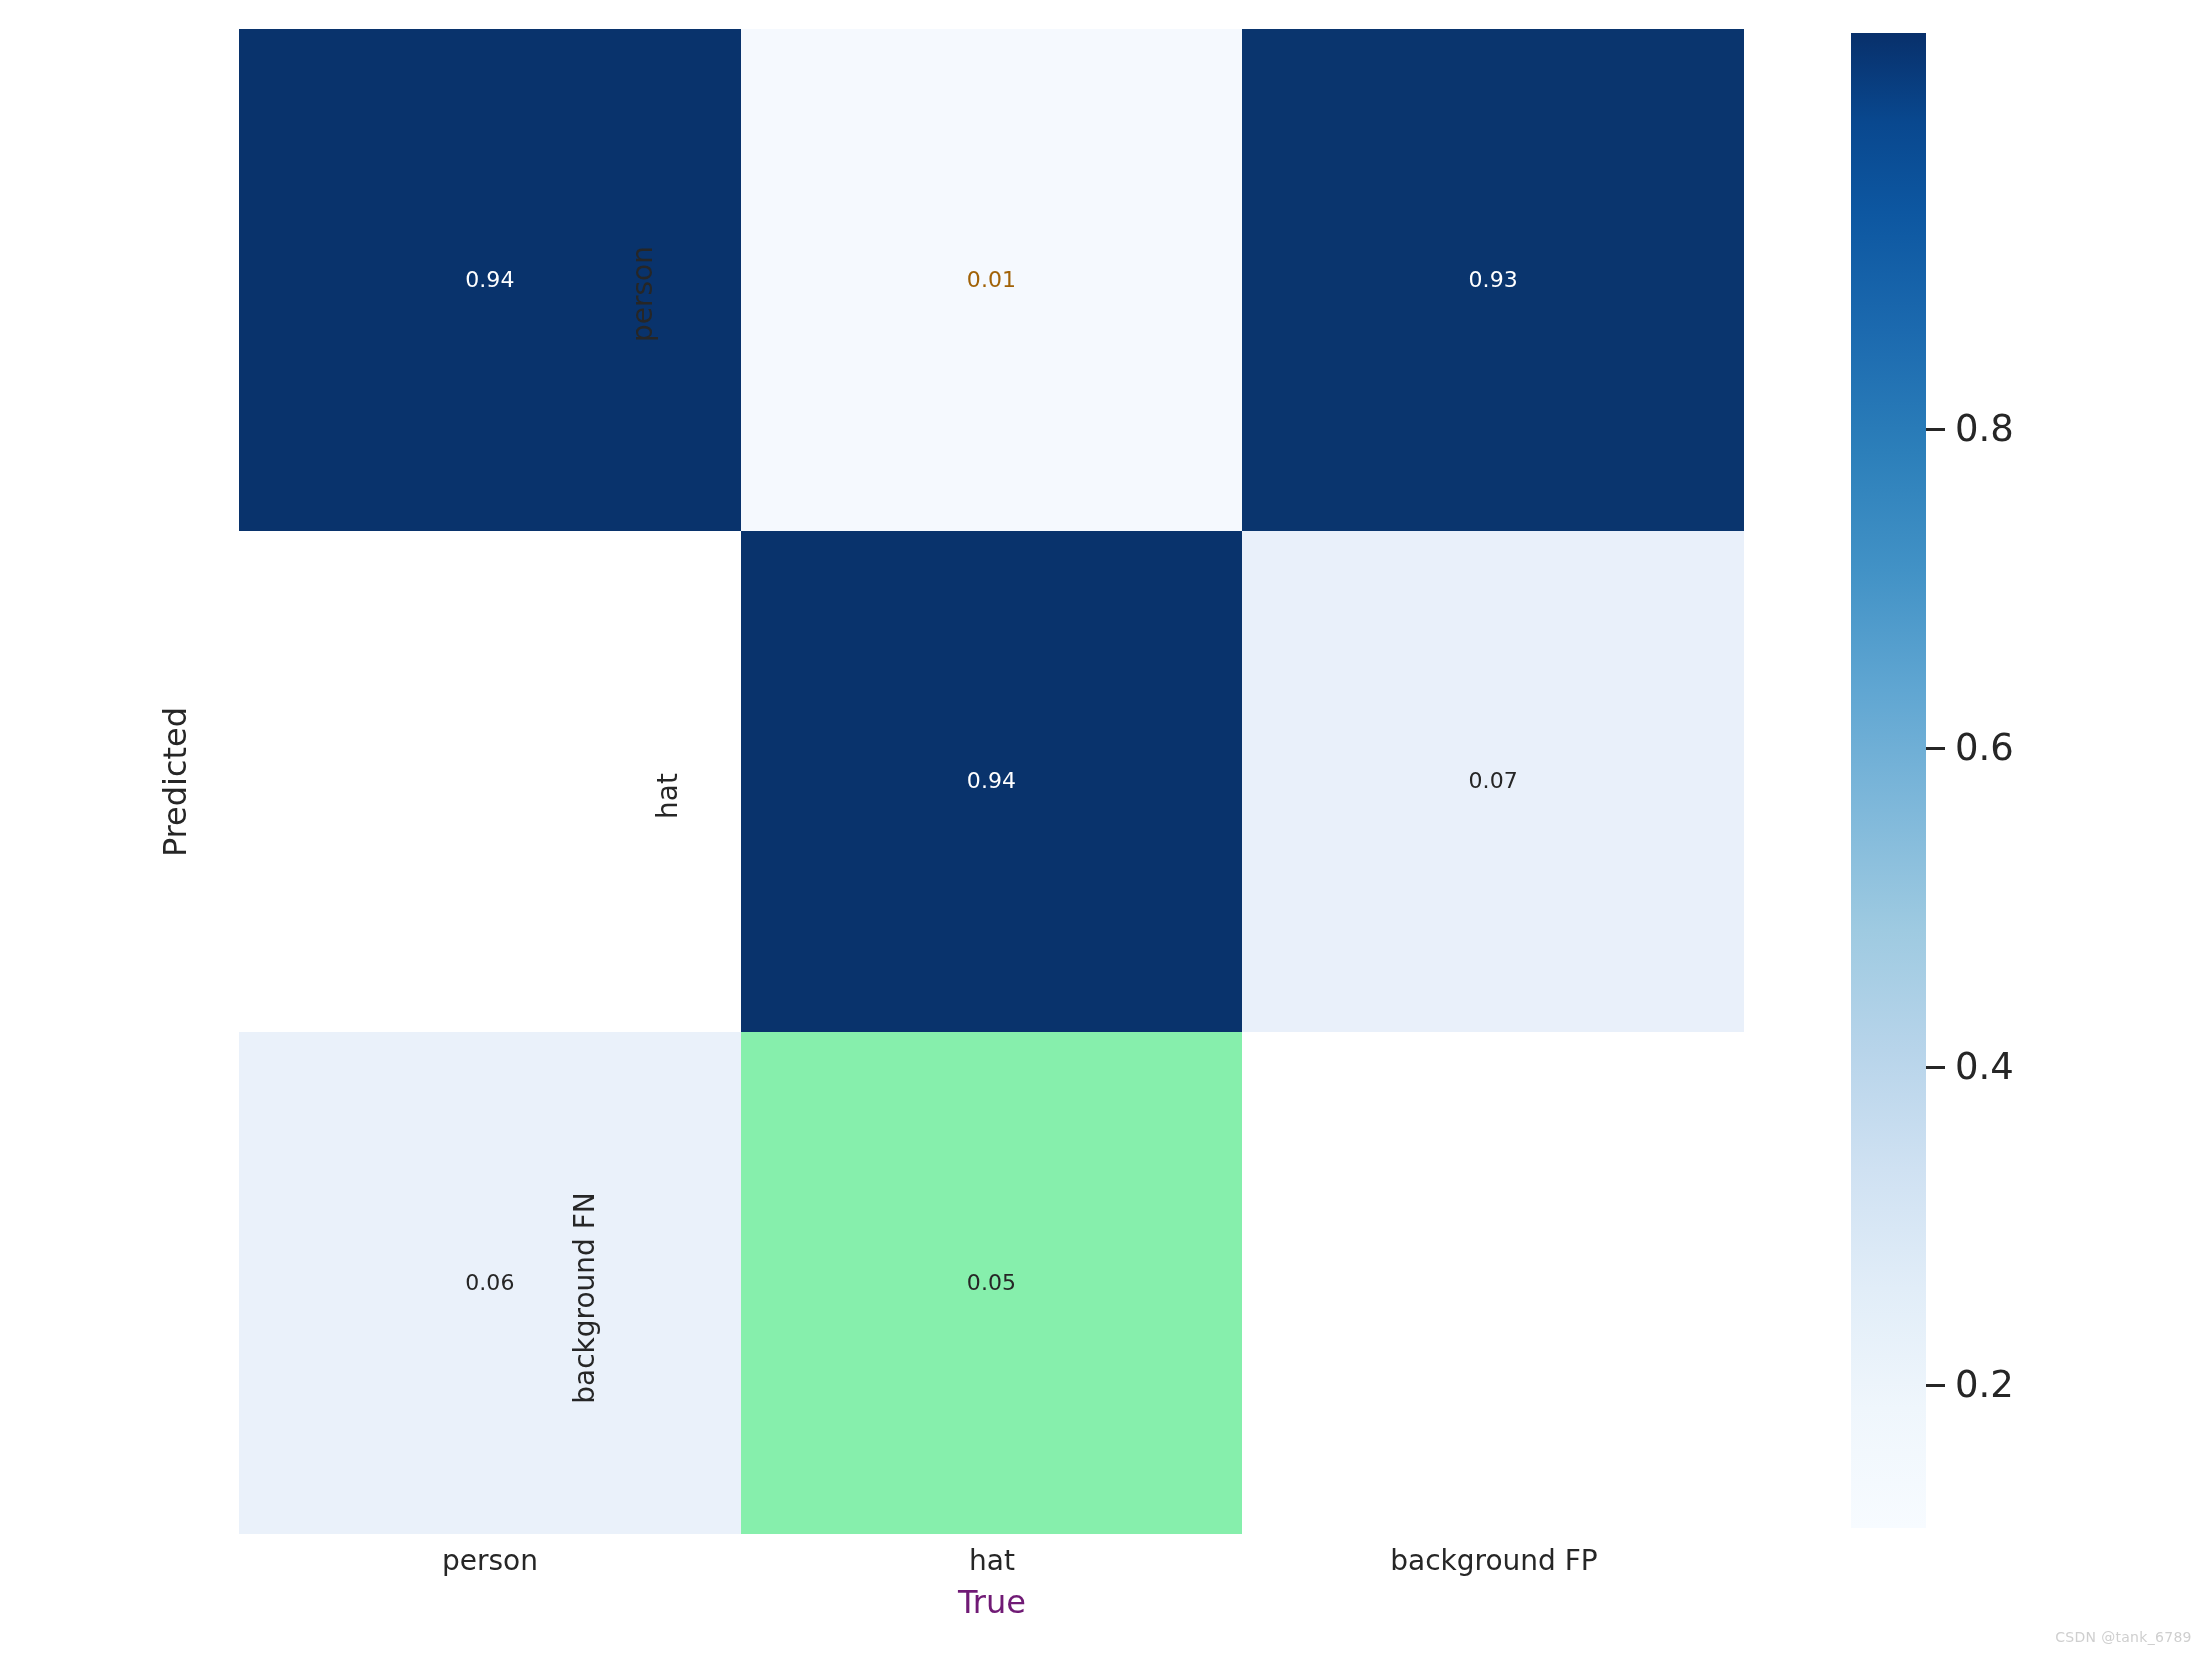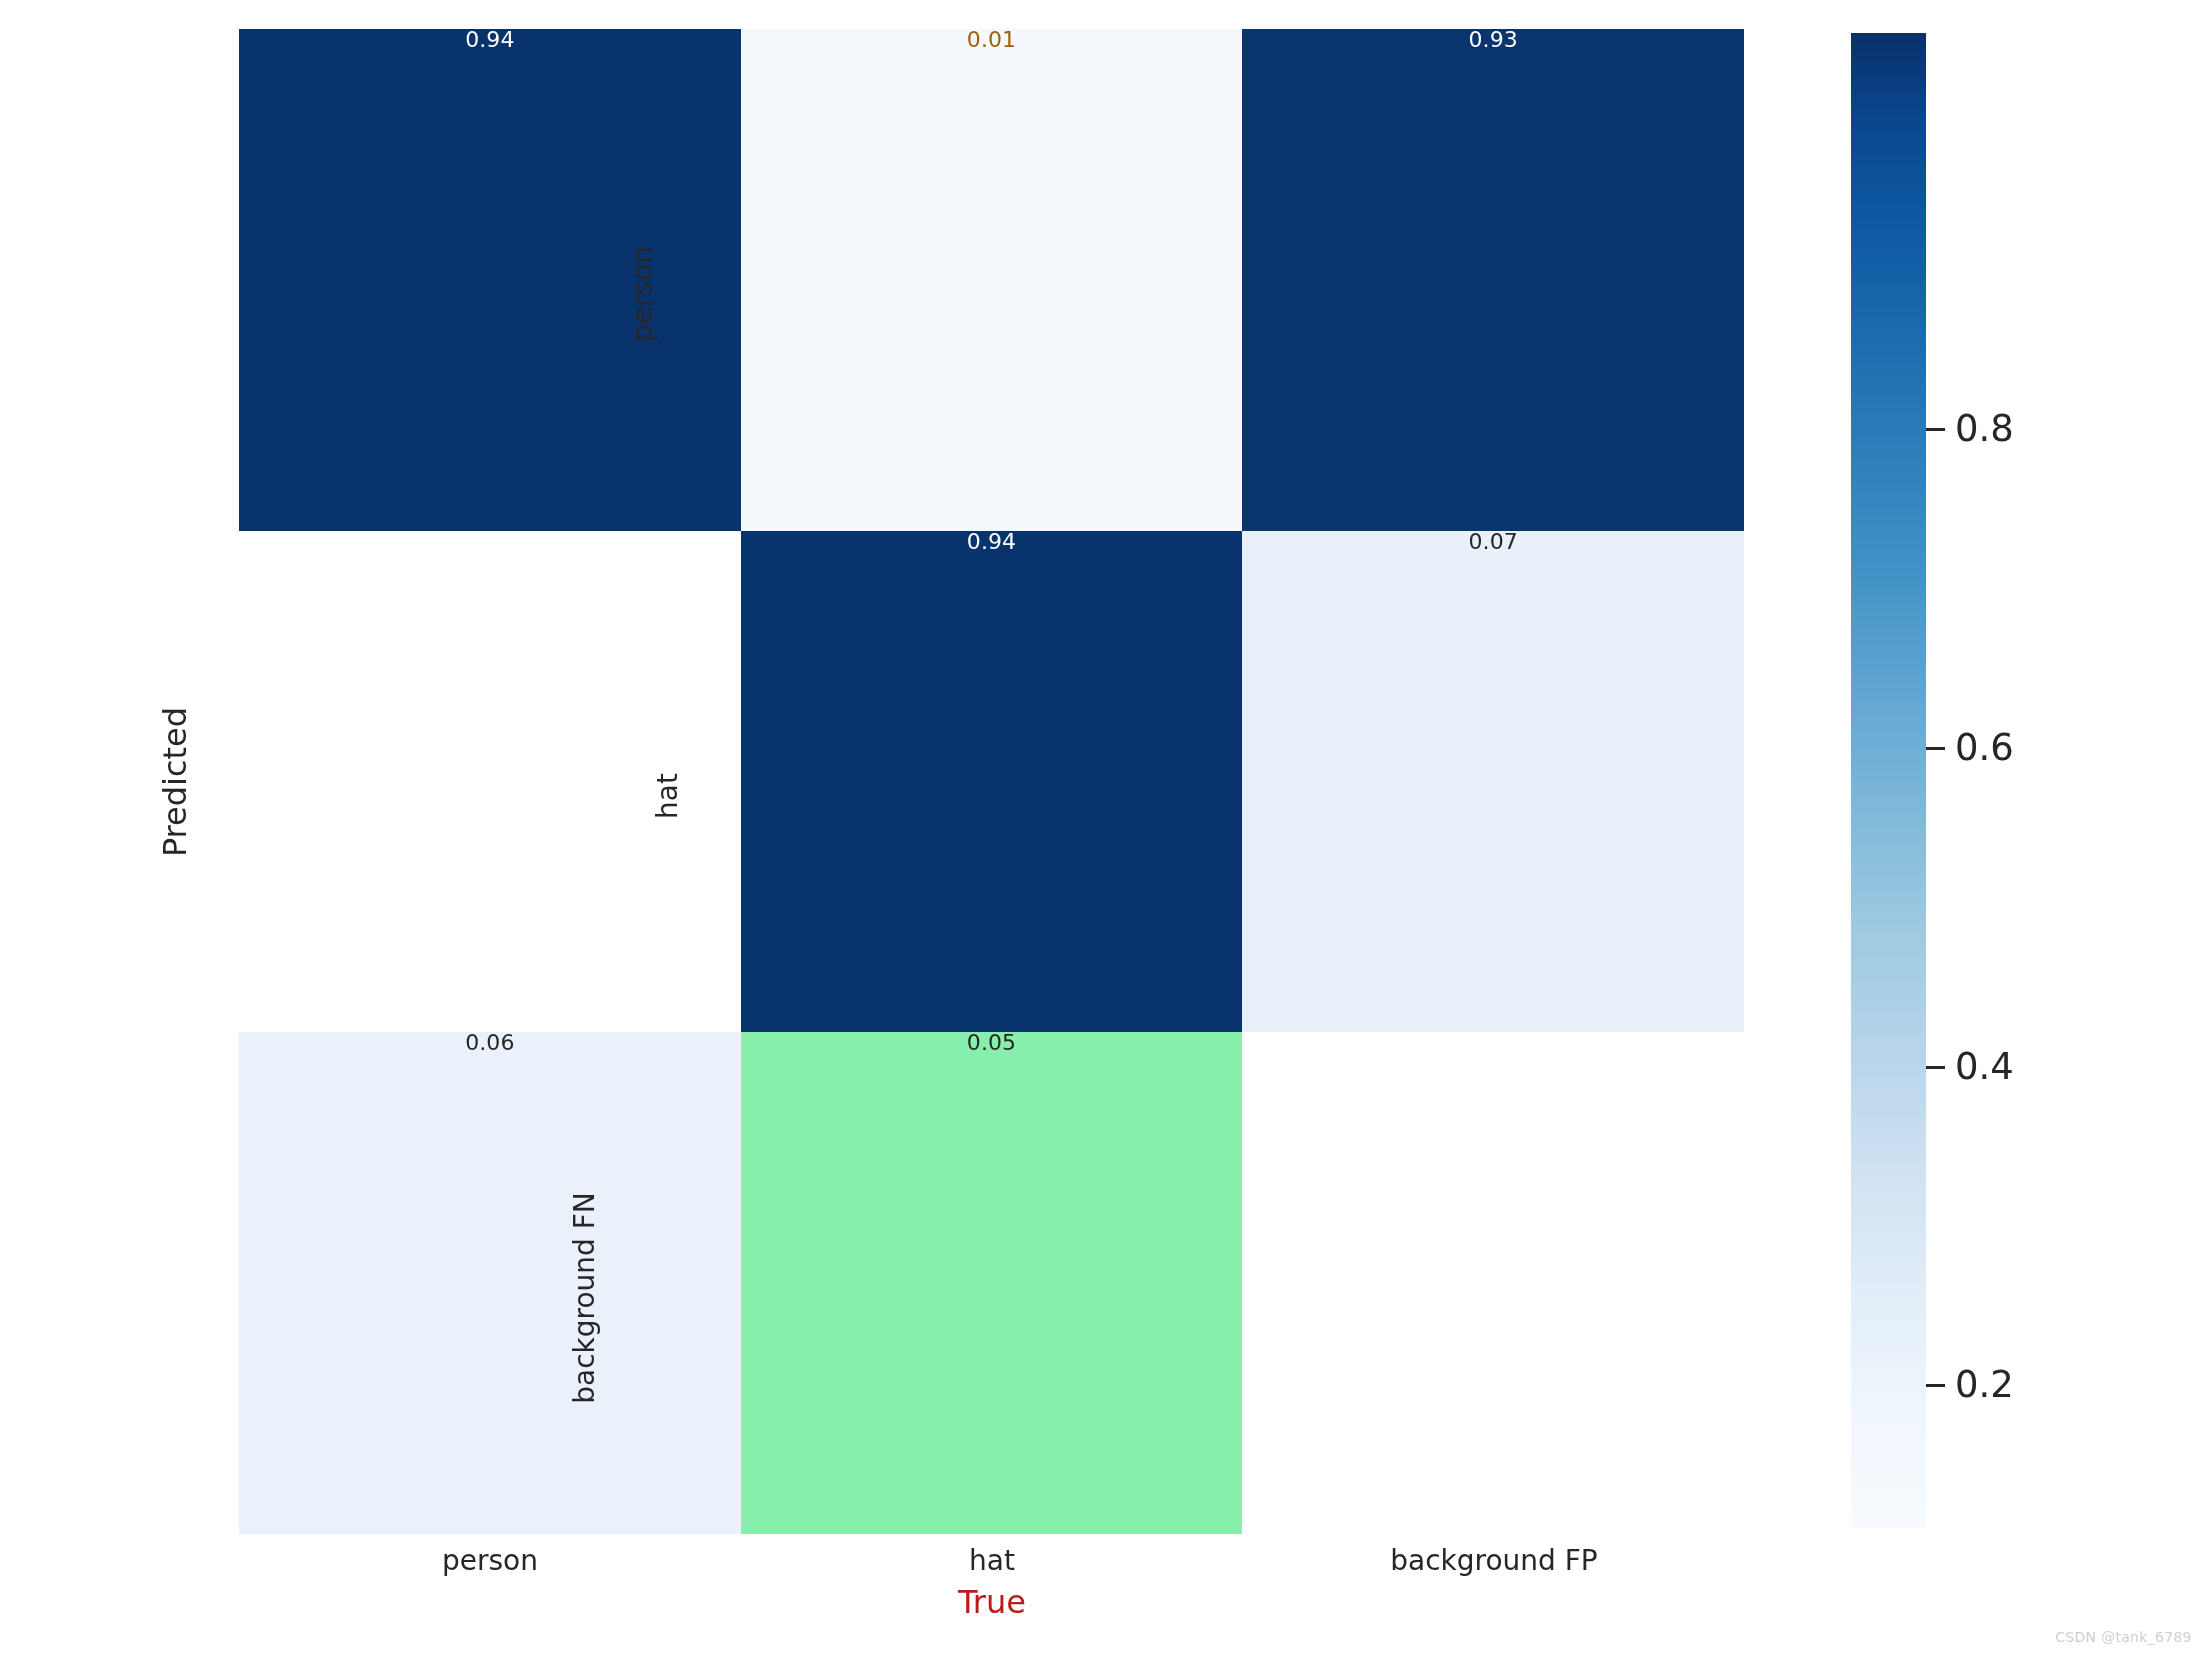--- a/index.html
+++ b/index.html
@@ -29,20 +29,21 @@
     top: 29px;
     width: 1505px;
     height: 1505px;
     display: grid;
     grid-template-columns: repeat(3, 1fr);
     grid-template-rows: repeat(3, 1fr);
   }
   .cell {
     position: relative;
     display: flex;
+    align-items: center;
     justify-content: center;
     font-size: 22px;
     line-height: 1;
     letter-spacing: 0.1px;
   }
   .cell .cell-text {
     pointer-events: none;
   }
   .ytick-label {
     position: absolute;
@@ -68,21 +69,21 @@
 
   
   #xlabel {
     position: absolute;
     left: 992px;
     top: 1586px;
     transform: translateX(-50%);
     font-size: 32px;
     line-height: 1;
     white-space: nowrap;
-    color: #b91c1c;
+    color: #701a75;
   }
   #ylabel {
     position: absolute;
     left: 175px;
     top: 782px;
     transform: translate(-50%, -50%) rotate(-90deg);
     transform-origin: center center;
     font-size: 32px;
     line-height: 1;
     white-space: nowrap;

